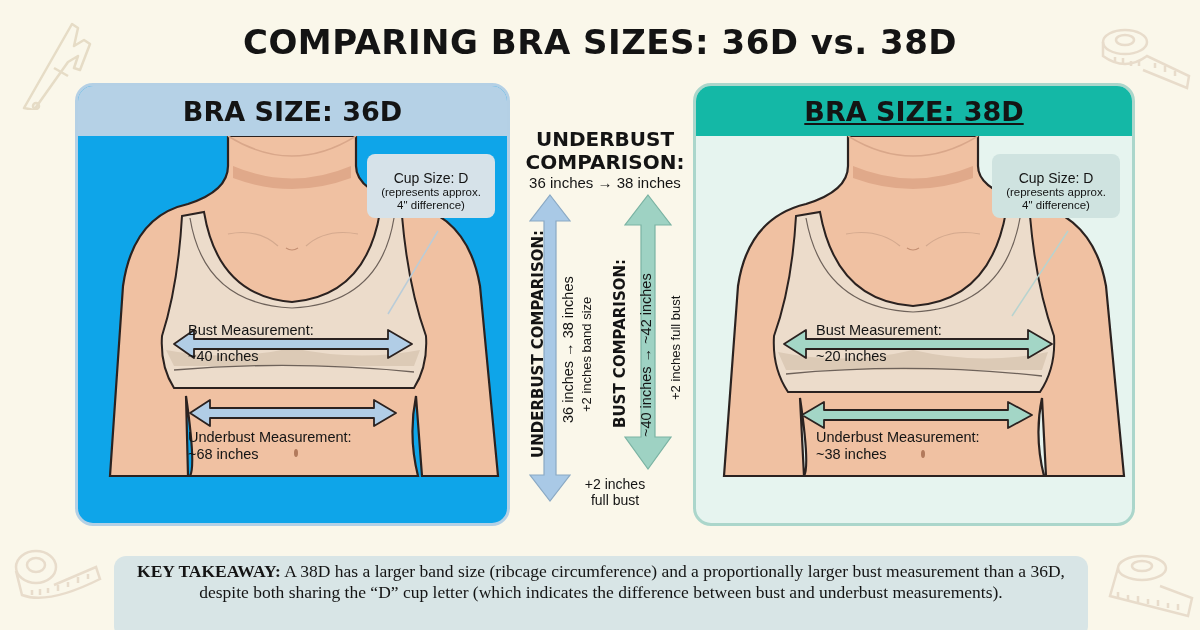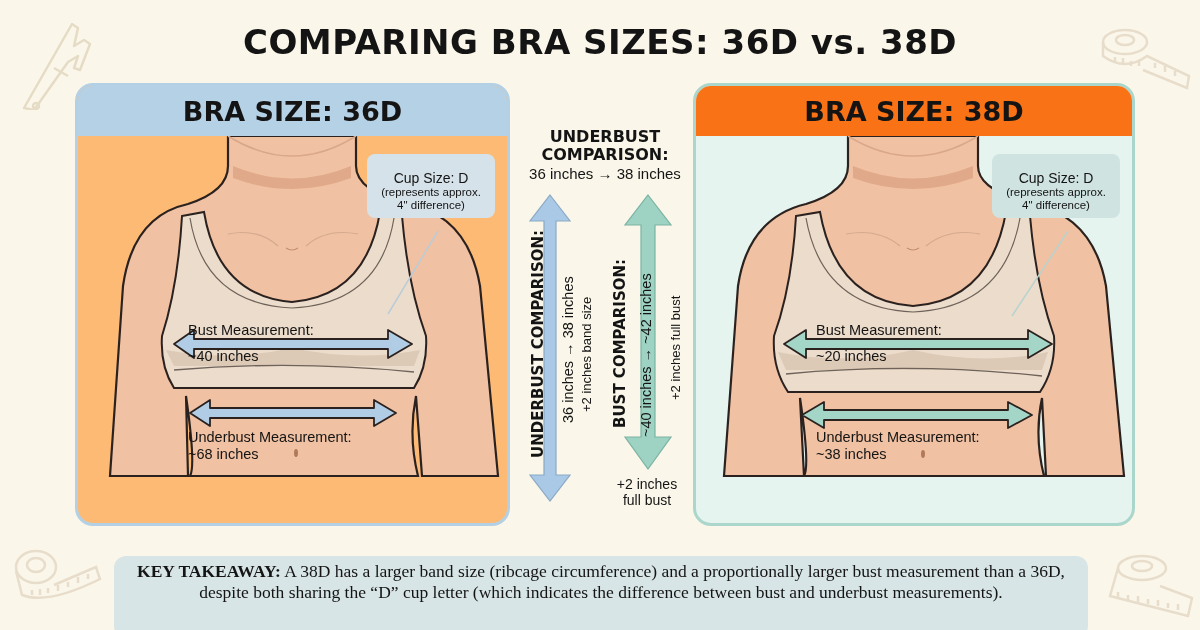--- a/index.html
+++ b/index.html
@@ -13,28 +13,28 @@
   .title {
     position: absolute; left: 0; top: 22px; width: 1200px;
     text-align: center; font-size: 34px; font-weight: 700; letter-spacing: 0.5px;
     font-family: "DejaVu Sans", sans-serif;
   }
   .deco { position: absolute; }
   .panel {
     position: absolute; top: 83px; height: 443px; border-radius: 18px;
     overflow: hidden; border: 3px solid;
   }
-  .panel.left { left: 75px; width: 435px; border-color: #b4d0e5; background: #fdba74; }
+  .panel.left { left: 75px; width: 435px; border-color: #b4d0e5; background: #0ea5e9; }
   .panel.right { left: 693px; width: 442px; border-color: #abd6cb; background: #e6f4ef; }
   .panel-head {
     height: 50px; display: flex; align-items: center; justify-content: center;
     font-size: 27px; font-weight: 700; font-family: "DejaVu Sans", sans-serif;
   }
   .panel.left .panel-head { background: #b5d1e6; }
-  .panel.right .panel-head { background: #f97316; }
+  .panel.right .panel-head { background: #14b8a6; text-decoration: underline; }
   .figure { position: absolute; left: 0; top: 50px; }
   .callout {
     position: absolute; top: 68px; width: 128px; padding: 16px 4px 5px;
     border-radius: 8px; text-align: center; line-height: 1.15;
   }
   .panel.left .callout { right: 12px; background: #d6e2e9; }
   .panel.right .callout { right: 12px; background: #cfe3e0; }
   .callout .c1 { font-size: 14px; font-weight: 500; }
   .callout .c2, .callout .c3 { font-size: 11.5px; }
   .meas { position: absolute; text-align: left; font-size: 14.5px; width: 240px; }
@@ -42,29 +42,29 @@
   .panel.right .meas { left: 120px; }
   .m-bust-label { top: 236px; }
   .m-bust-val { top: 262px; }
   .m-under-label { top: 343px; }
   .m-under-val { top: 360px; }
 
   .center-head {
     position: absolute; left: 520px; top: 128px; width: 170px; text-align: center;
     line-height: 1.15;
   }
-  .center-head .h1 { font-size: 16px; font-weight: 700; font-family: "DejaVu Sans", sans-serif; }
+  .center-head .h1 { font-size: 20px; font-weight: 700; font-family: "DejaVu Sans", sans-serif; }
   .center-head .h2 { font-size: 15px; }
   .varrow { position: absolute; }
   .vtext {
     position: absolute; white-space: nowrap; transform-origin: left top;
     transform: rotate(-90deg);
   }
   .bottom-note {
-    position: absolute; left: 602px; top: 476px; width: 90px; text-align: center;
+    position: absolute; left: 570px; top: 476px; width: 90px; text-align: center;
     font-size: 14px; line-height: 1.15;
   }
   .takeaway {
     position: absolute; left: 114px; top: 556px; width: 974px; height: 82px;
     background: #d8e5e6; border-radius: 12px; text-align: center;
     font-size: 17.5px; line-height: 1.2; padding: 5px 18px;
     font-family: Liberation Serif, serif;
   }
   .takeaway b { font-weight: 700; }
 </style>

